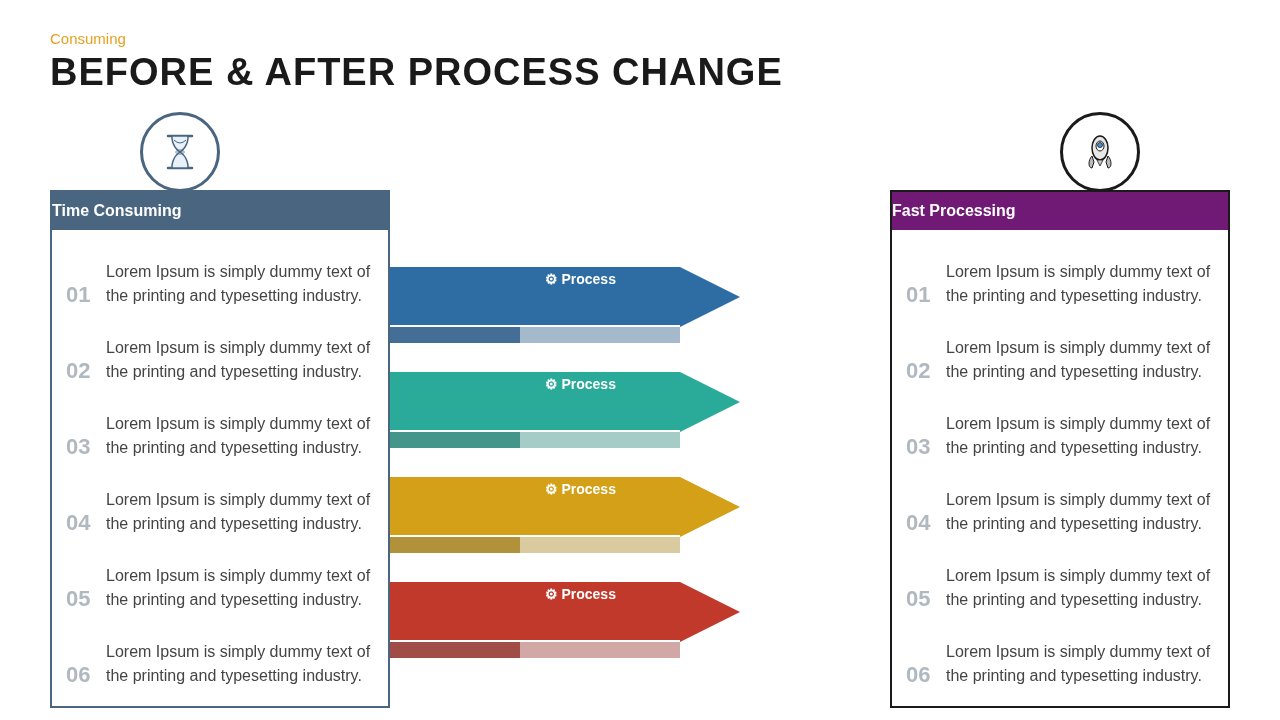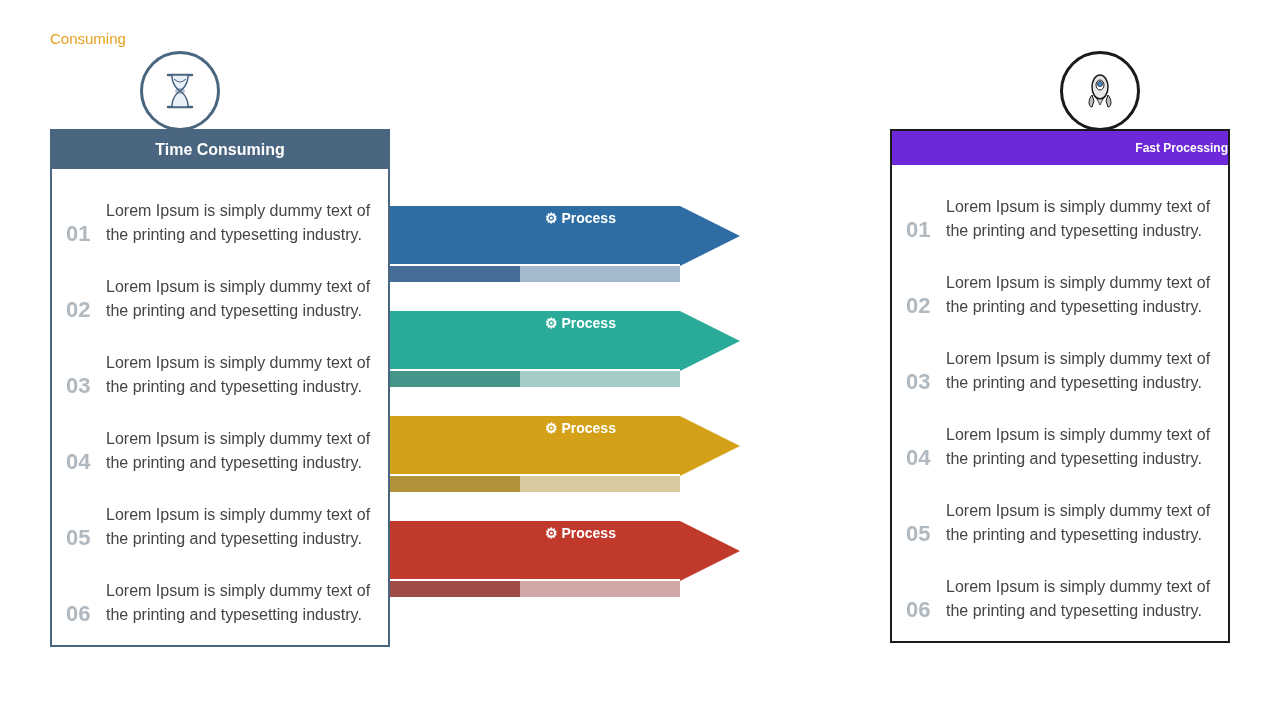--- a/index.html
+++ b/index.html
@@ -67,21 +67,21 @@
 
     .left-box {
       border: 2px solid #4a6580;
       background: #fff;
       margin-top: -2px;
     }
 
     .left-box-header {
       background: #4a6580;
       color: #fff;
-      text-align: center;
+      text-align: left;
       font-weight: 700;
       font-size: 16px;
       padding: 10px 0;
     }
 
     .left-box-body {
       padding: 10px 14px;
     }
 
     .list-item {
@@ -131,25 +131,25 @@
       z-index: 11;
     }
 
     .right-box {
       border: 2px solid #1a1a1a;
       background: #fff;
       margin-top: -2px;
     }
 
     .right-box-header {
-      background: #6d28d9;
+      background: #701a75;
       color: #fff;
-      text-align: right;
+      text-align: left;
       font-weight: 700;
-      font-size: 12px;
+      font-size: 16px;
       padding: 10px 0;
     }
 
     .right-box-body {
       padding: 10px 14px;
     }
 
     
     .middle-svg {
       position: absolute;
@@ -158,20 +158,21 @@
       width: 570px;
       height: 530px;
       z-index: 2;
     }
   </style>
 </head>
 <body>
 
 <div class="page">
   <div class="label-diagrams">Consuming</div>
+  <div class="main-title">BEFORE &amp; AFTER PROCESS CHANGE</div>
 
   <div class="content-area">
 
     <div class="left-panel">
       <div class="hourglass-icon">
         <svg width="44" height="44" viewBox="0 0 44 44" fill="none">
           <path d="M10 6h24M10 38h24" stroke="#4a6580" stroke-width="2.5" stroke-linecap="round"></path>
           <path d="M14 6 C14 6 13 16 22 22 C31 28 30 38 30 38 L14 38 C14 38 13 28 22 22 C31 16 30 6 30 6 Z" fill="#e8f0f8" stroke="#4a6580" stroke-width="1.5"></path>
           <ellipse cx="22" cy="22" rx="5" ry="3" fill="#4a6580" opacity="0.4"></ellipse>
           <path d="M16 10 Q22 16 28 10" stroke="#4a6580" stroke-width="1" fill="none"></path>

